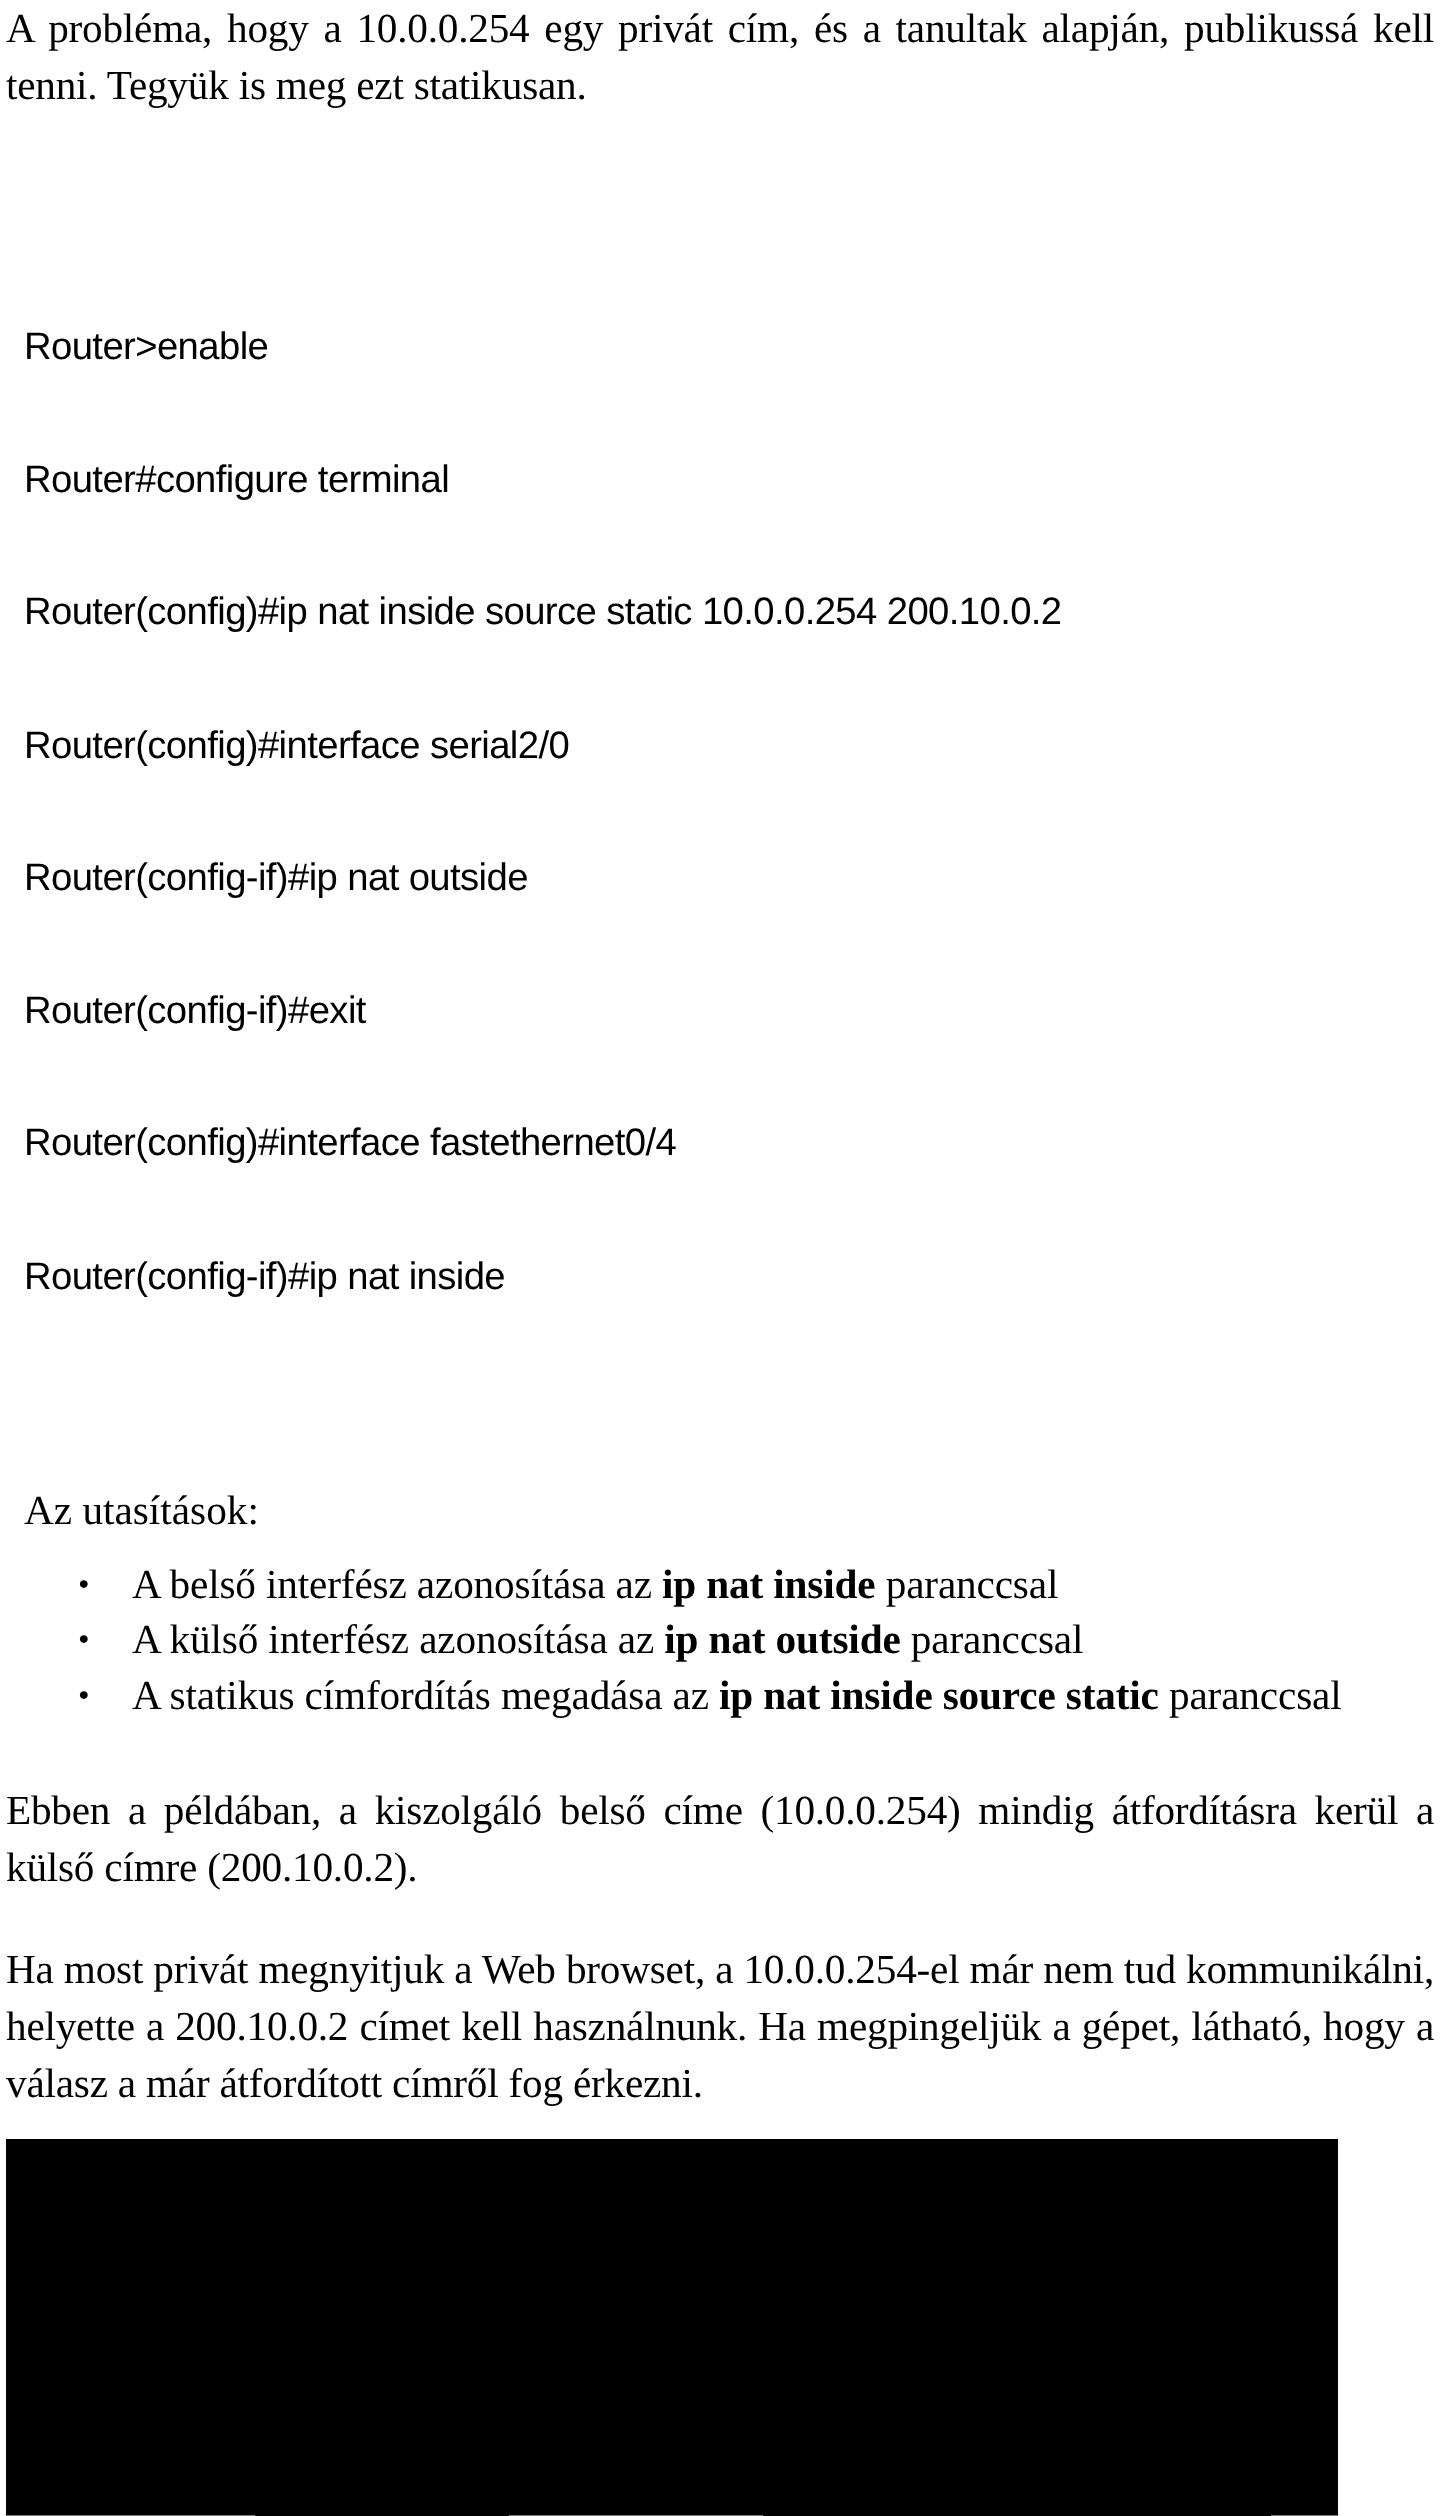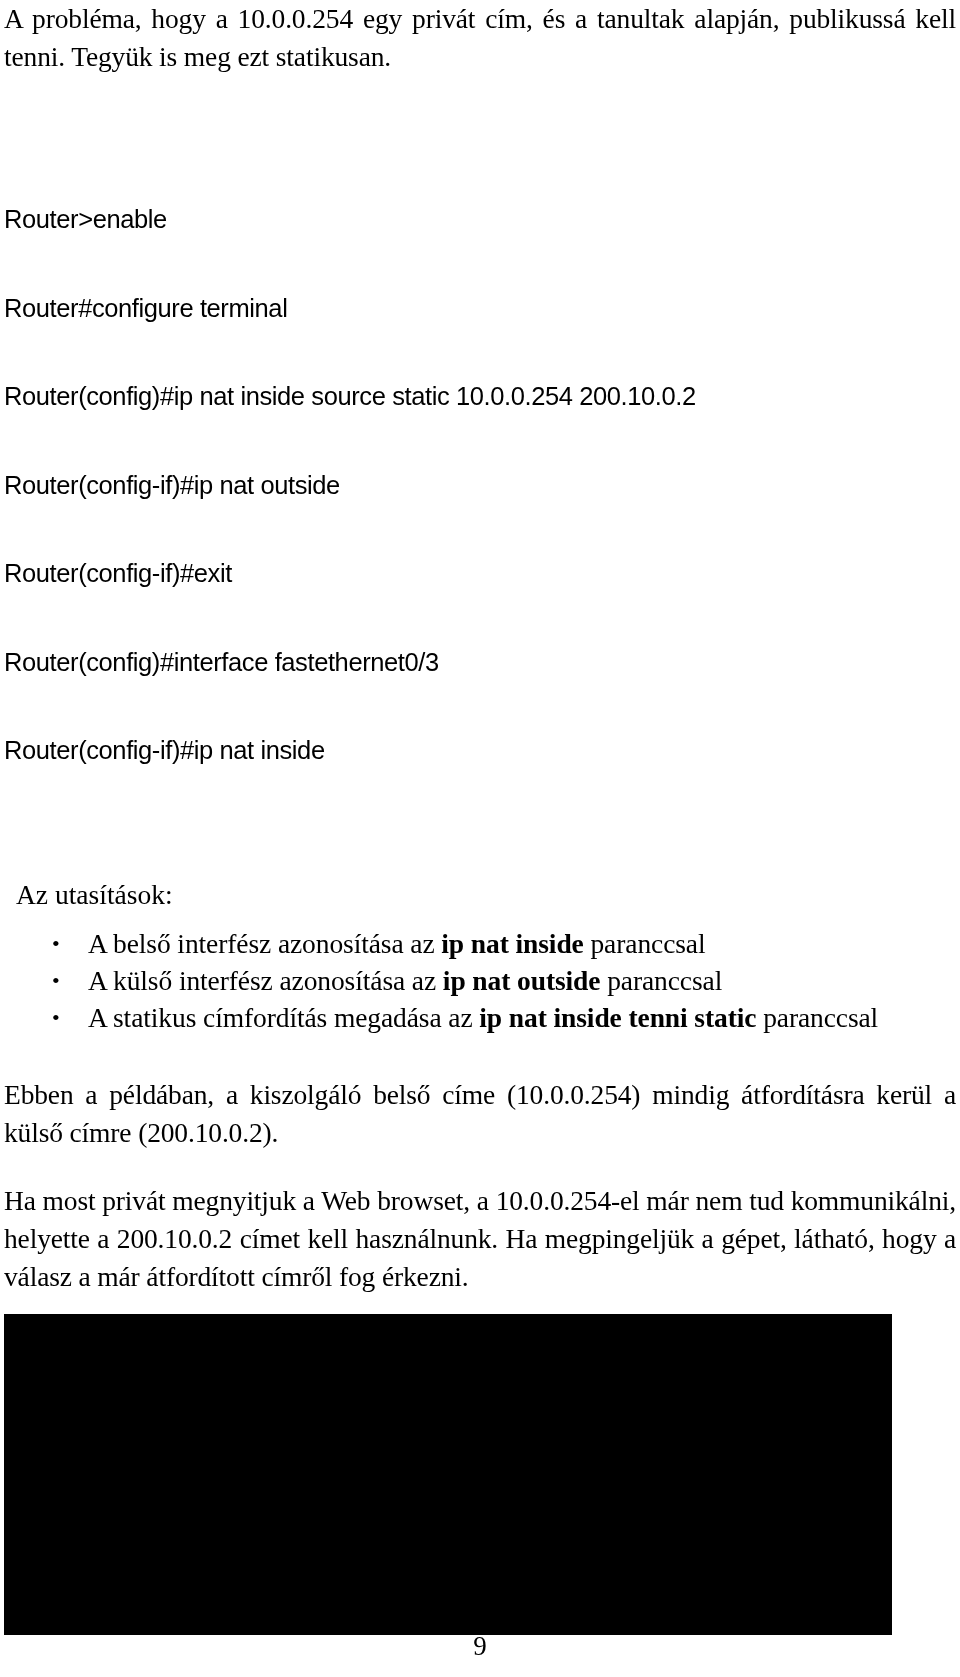--- a/index.html
+++ b/index.html
@@ -45,21 +45,21 @@
   .gap-lg { height: 40px; }
   .gap-md { height: 30px; }
   .gap-sm { height: 18px; }
 
   
   .cmd-block {
     font-family: "Liberation Sans", "DejaVu Sans", sans-serif;
     font-size: 25.5px;
     line-height: 29.5px;
     letter-spacing: -0.4px;
-    margin: 0;
+    margin: 12px;
     white-space: pre;
     color: #000000;
   }
   .cmd-line { display: block; }
 
   
   .instr-head {
     font-family: "Liberation Serif", "DejaVu Serif", serif;
     font-size: 27.5px;
     line-height: 36px;
@@ -132,39 +132,40 @@
 
     <div class="gap-lg"></div>
 
 
     <div class="gap-md"></div>
 
     <div class="cmd-block">
       <span class="cmd-line">Router&gt;enable</span>
       <span class="cmd-line">Router#configure terminal</span>
       <span class="cmd-line">Router(config)#ip nat inside source static 10.0.0.254 200.10.0.2</span>
+      <span class="cmd-line">Router(config)#interface serial2/0</span>
       <span class="cmd-line">Router(config-if)#ip nat outside</span>
       <span class="cmd-line">Router(config-if)#exit</span>
-      <span class="cmd-line">Router(config)#interface fastethernet0/3</span>
+      <span class="cmd-line">Router(config)#interface fastethernet0/4</span>
       <span class="cmd-line">Router(config-if)#ip nat inside</span>
     </div>
 
     <div class="gap-lg"></div>
 
     <p class="instr-head">Az utasítások:</p>
 
     <ul class="instr-list">
       <li>
         <span class="bullet">•</span><span>A belső interfész azonosítása az </span><b>ip nat inside</b><span> paranccsal</span>
       </li>
       <li>
         <span class="bullet">•</span><span>A külső interfész azonosítása az </span><b>ip nat outside</b><span> paranccsal</span>
       </li>
       <li class="last-item">
-        <span class="bullet">•</span><span>A statikus címfordítás megadása az </span><b>ip nat inside tenni static</b><span> paranccsal</span>
+        <span class="bullet">•</span><span>A statikus címfordítás megadása az </span><b>ip nat inside source static</b><span> paranccsal</span>
       </li>
     </ul>
 
     <div class="gap-lg"></div>
 
     <p class="body-par">Ebben a példában, a kiszolgáló belső címe (10.0.0.254) mindig átfordításra kerül a külső címre (200.10.0.2).</p>
 
     <div class="gap-md"></div>
 
     <p class="body-par">Ha most privát megnyitjuk a Web browset, a 10.0.0.254-el már nem tud kommunikálni, helyette a 200.10.0.2 címet kell használnunk. Ha megpingeljük a gépet, látható, hogy a válasz a már átfordított címről fog érkezni.</p>

